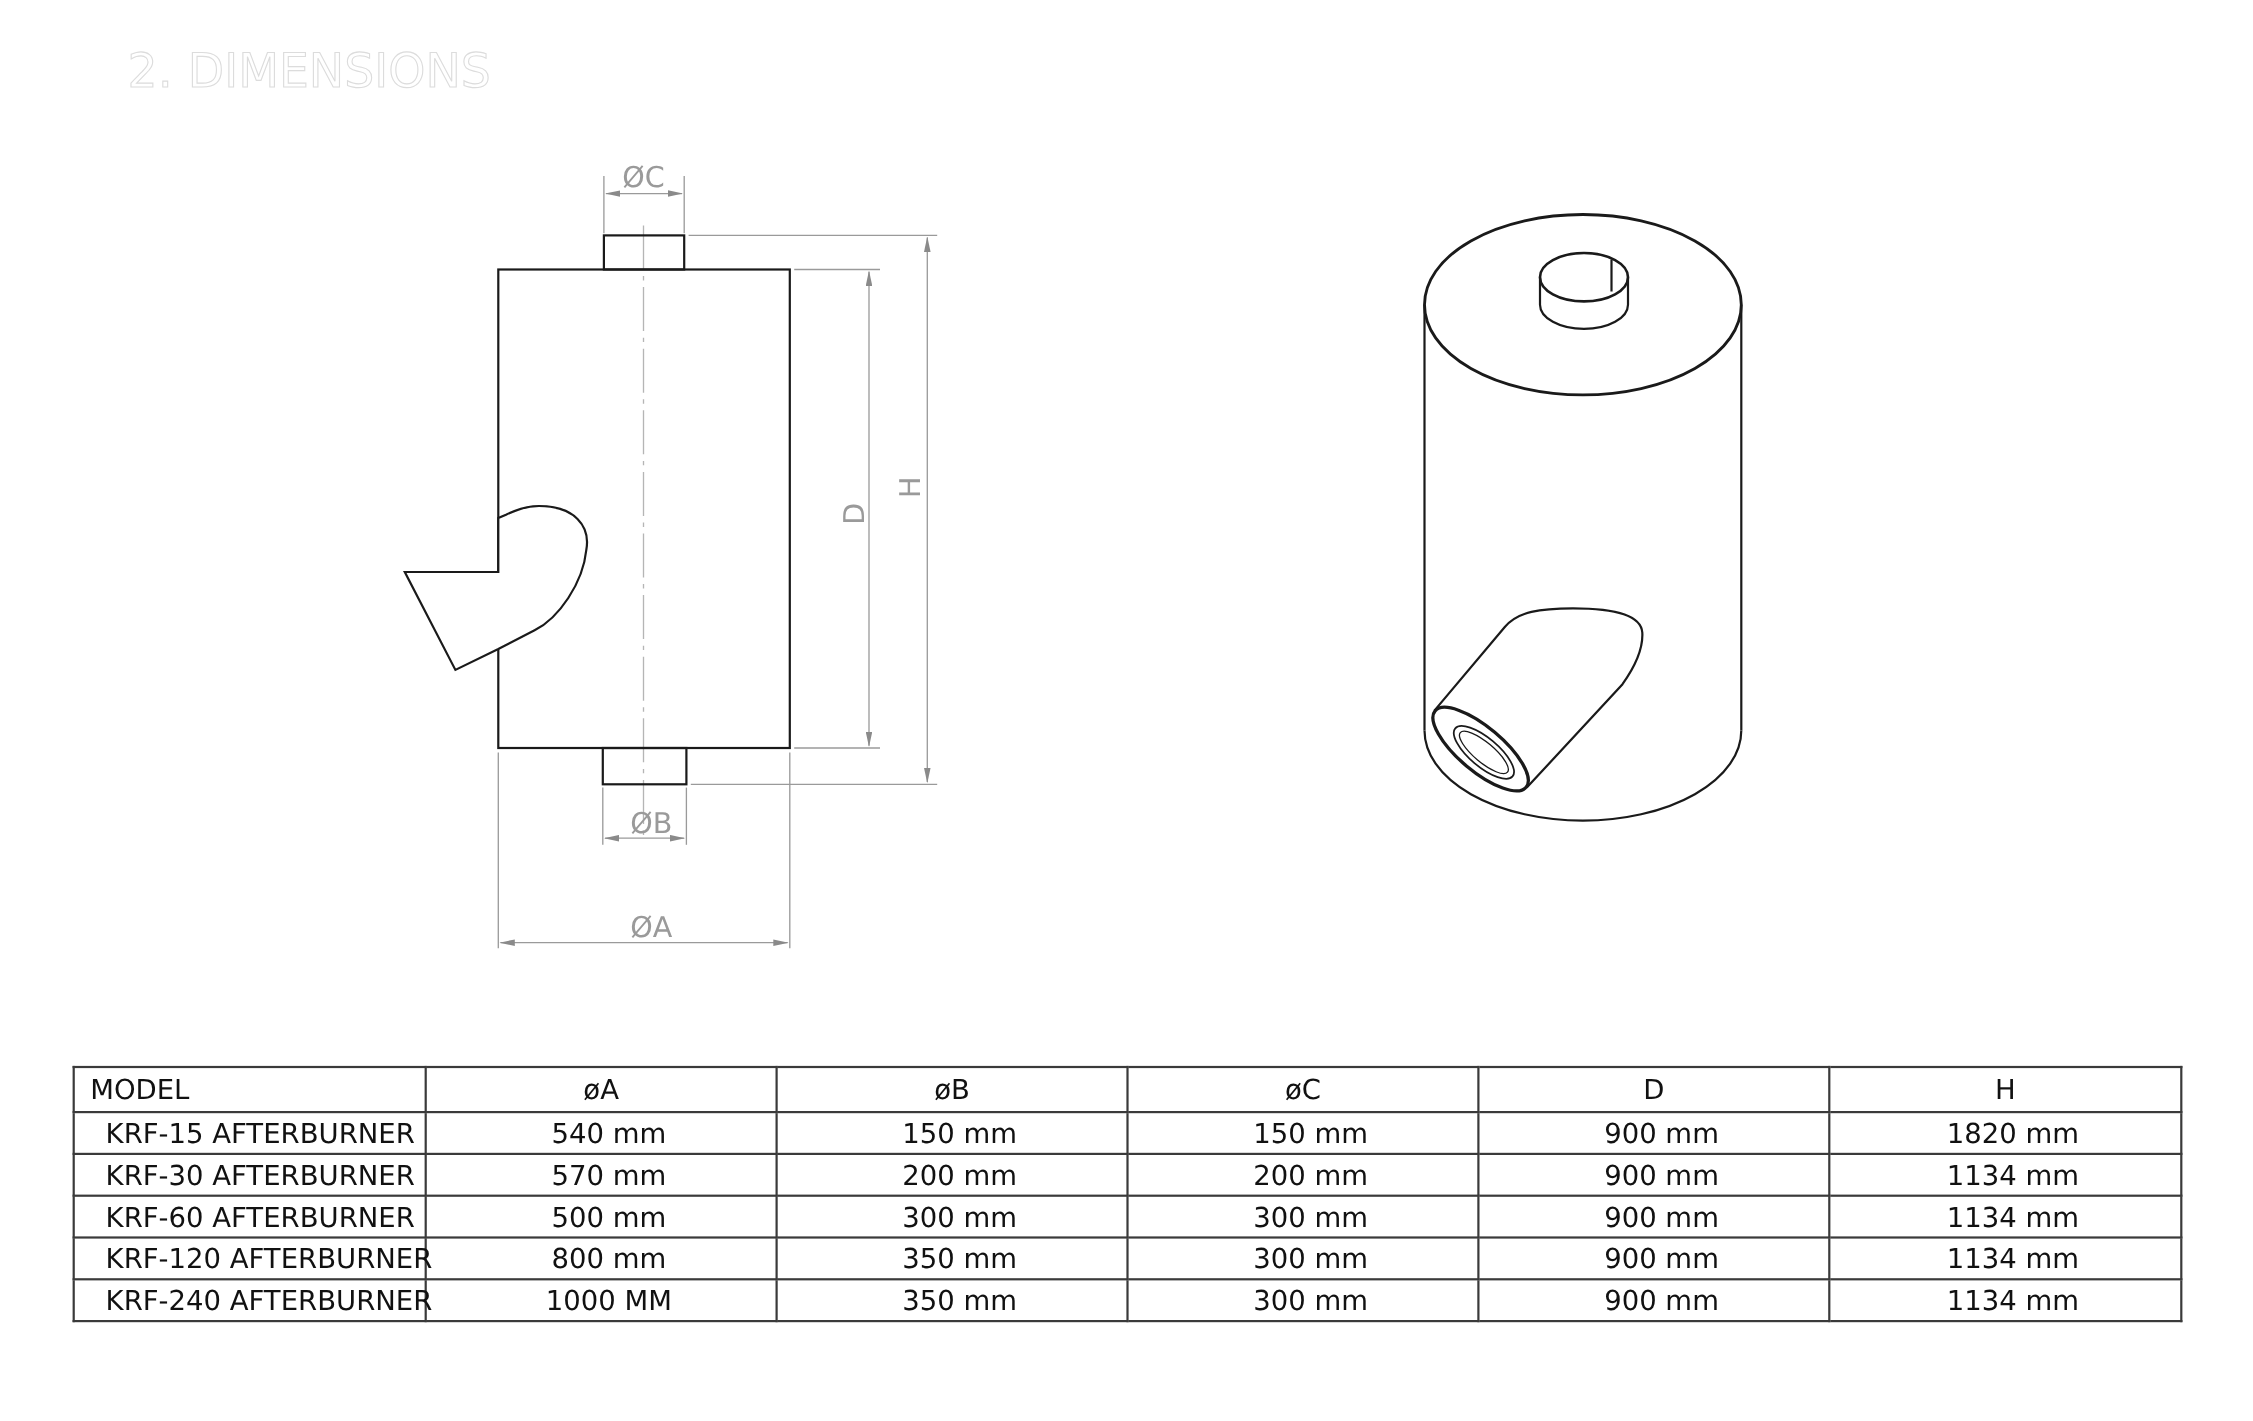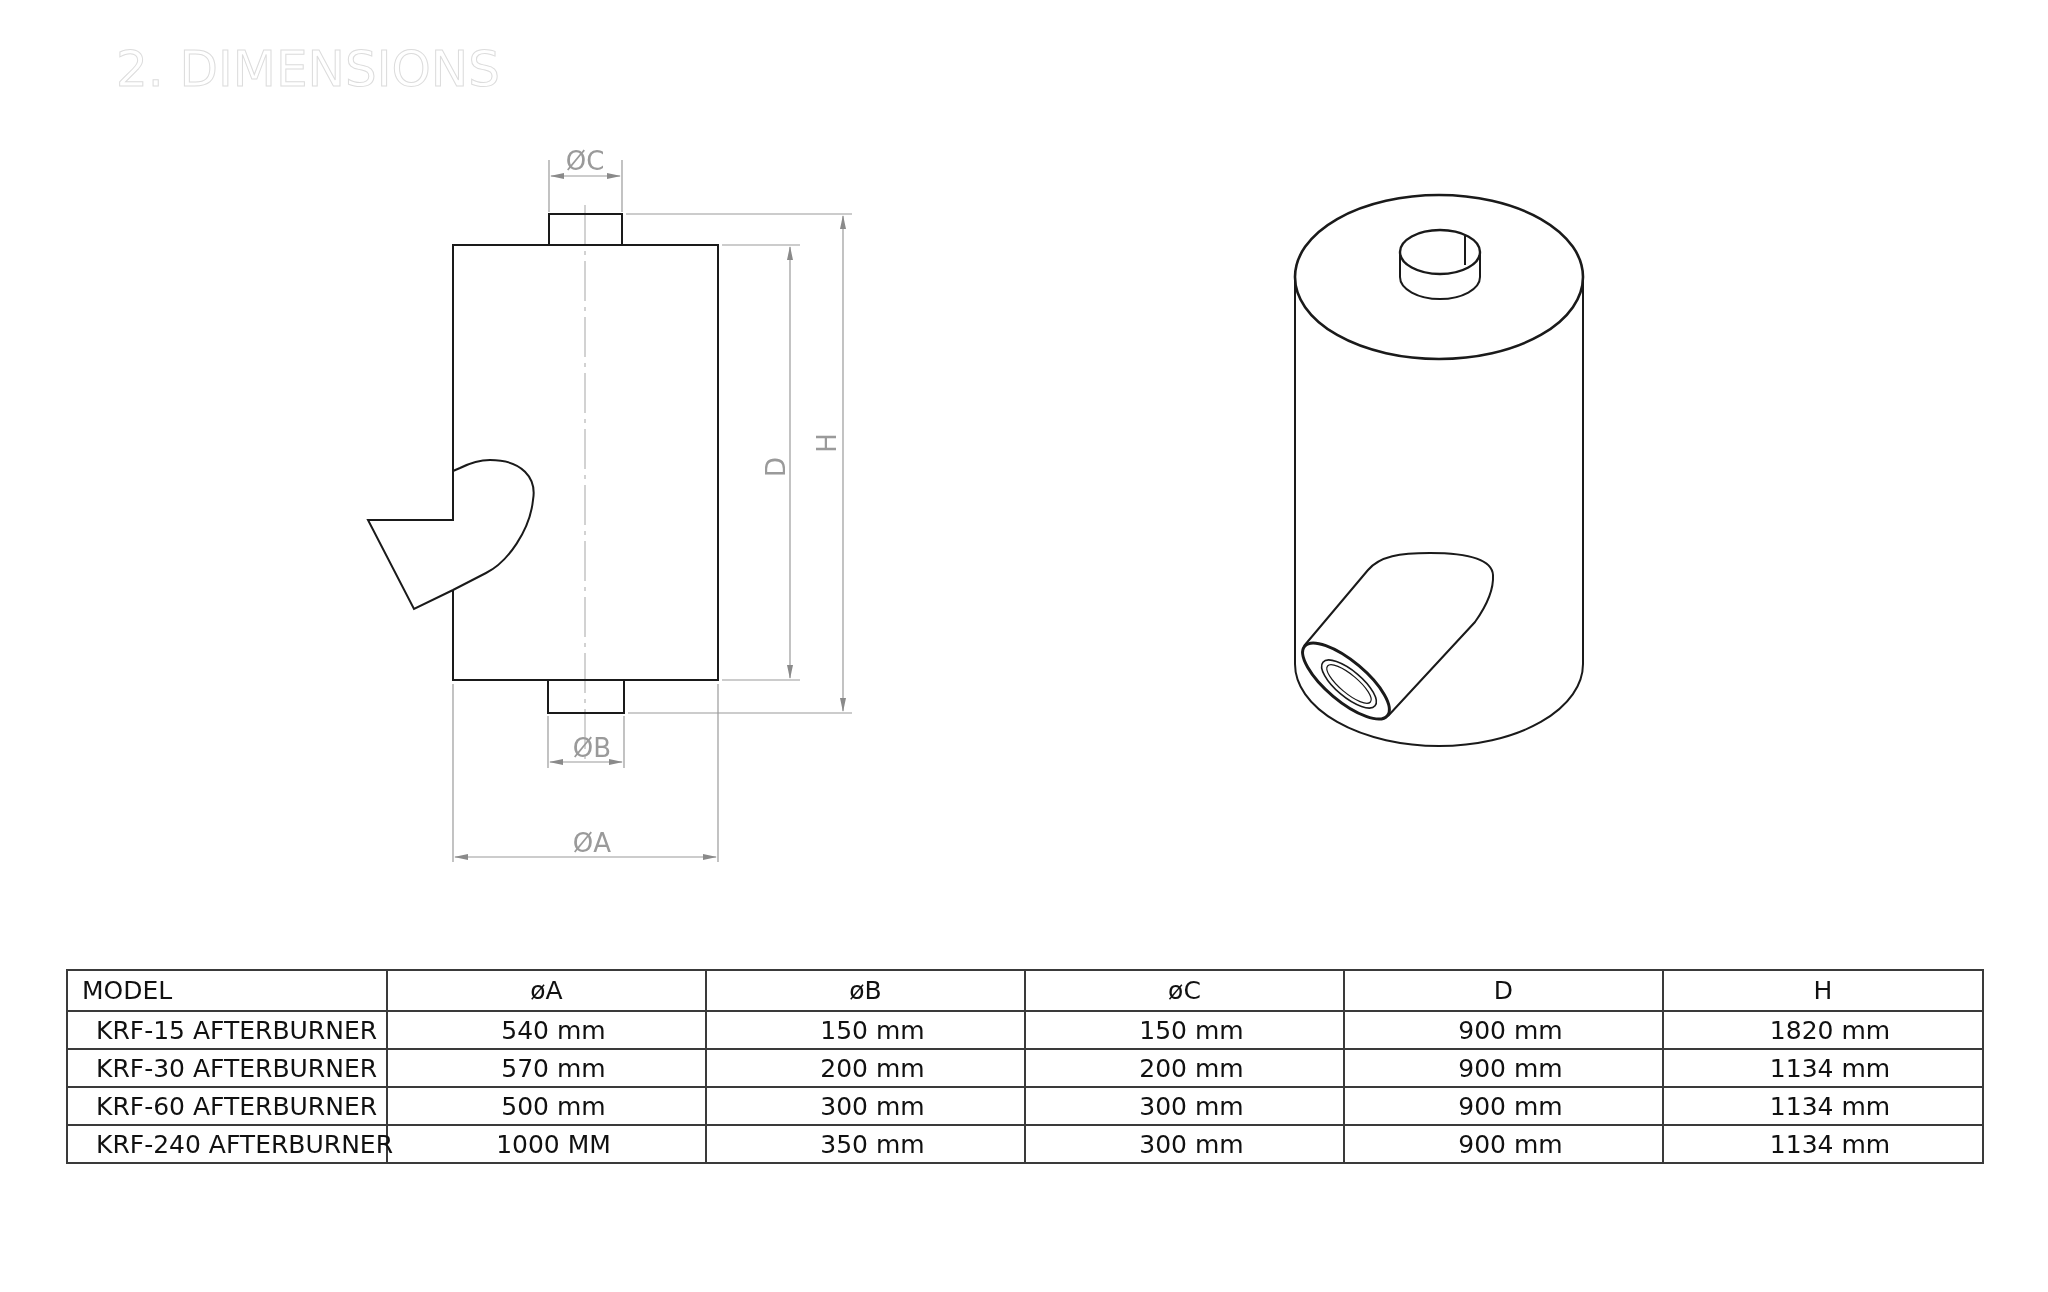--- a/index.html
+++ b/index.html
@@ -1,18 +1,18 @@
 <!DOCTYPE html>
 <html><head>
 <meta charset="utf-8">
 <style>
   html, body { margin: 0; padding: 0; background: #ffffff; }
   body { width: 2048px; height: 1292px; position: relative; overflow: hidden;
          font-family: "Liberation Sans", "DejaVu Sans", sans-serif; }
-  .title { position: absolute; left: 116px; top: 40px; font-size: 50px; letter-spacing: 0px;
+  .title { position: absolute; left: 116px; top: 40px; font-size: 43px; letter-spacing: 0px;
            color: #ffffff; -webkit-text-stroke: 1px #dcdcdc; font-family: "DejaVu Sans", sans-serif;
            font-weight: normal; white-space: nowrap; }
   svg.drawing { position: absolute; left: 0; top: 0; }
   .dimlabel { font-family: "DejaVu Sans", sans-serif; font-size: 26px; fill: #9a9a9a; }
   table.dims { position: absolute; left: 66px; top: 969px; width: 1916px; border-collapse: collapse;
                font-family: "DejaVu Sans", sans-serif; font-size: 25px; color: #111; table-layout: fixed; }
   table.dims th, table.dims td { border: 2px solid #3a3a3a; padding: 0 14px; text-align: center;
                font-weight: normal; white-space: nowrap; }
   table.dims th { height: 39px; }
   table.dims td { height: 36px; padding-left: 28px; }
@@ -127,20 +127,28 @@
     </tr>
     <tr>
       <td>KRF-60 AFTERBURNER</td>
       <td>500 mm</td>
       <td>300 mm</td>
       <td>300 mm</td>
       <td>900 mm</td>
       <td>1134 mm</td>
     </tr>
     <tr>
+      <td>KRF-120 AFTERBURNER</td>
+      <td>800 mm</td>
+      <td>350 mm</td>
+      <td>300 mm</td>
+      <td>900 mm</td>
+      <td>1134 mm</td>
+    </tr>
+    <tr>
       <td>KRF-240 AFTERBURNER</td>
       <td>1000 MM</td>
       <td>350 mm</td>
       <td>300 mm</td>
       <td>900 mm</td>
       <td>1134 mm</td>
     </tr>
   </tbody>
 </table>
 

